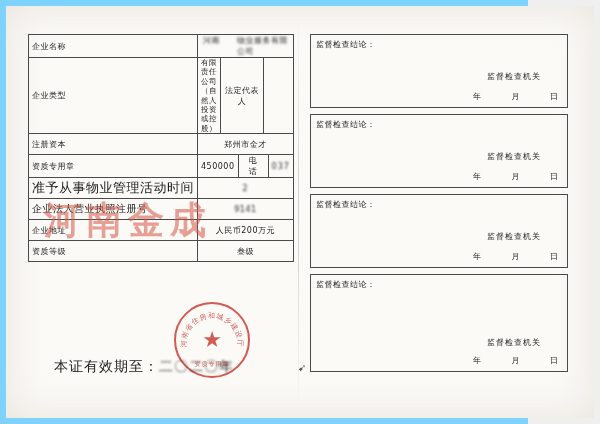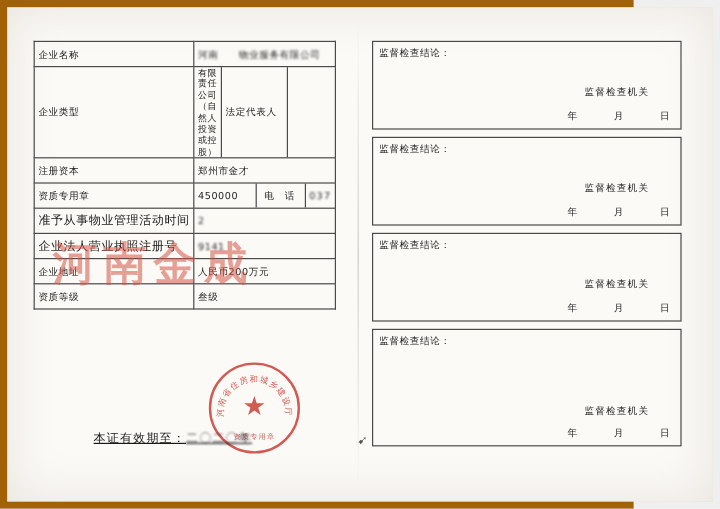--- a/index.html
+++ b/index.html
@@ -5,21 +5,21 @@
   html,body{margin:0;padding:0;}
   body{
     width:600px;height:424px;
     background:#efefef;
     font-family:"DejaVu Sans", sans-serif;
     overflow:hidden;
   }
   #page{
     position:relative;
     width:528px;height:424px;
-    background:#a16207;
+    background:#7dd3fc;
   }
   
   .paper{
     position:absolute;
     left:6px;top:6px;
     width:588px;height:412px;
     background:#fbfaf7;
     box-shadow:inset 0 0 40px rgba(210,200,190,.45);
   }
   .fold{
@@ -40,21 +40,21 @@
     background:transparent;
   }
   .ltable td{
     border:1px solid #4a4a4a;
     padding:0 3px;
     height:20px;
     vertical-align:middle;
     letter-spacing:.5px;
   }
   .lbl{width:84px;white-space:nowrap;}
-  .val{font-size:8px;}
+  .val{font-size:8px;text-align:center;}
   .two-line{line-height:1.25;}
   
   .cellsplit{padding:0 !important;}
   .cellsplit table{width:100%;border-collapse:collapse;}
   .cellsplit td{border:none;border-left:1px solid #4a4a4a;height:20px;}
   .cellsplit td:first-child{border-left:none;}
 
   .blurred{
     color:#2b2b2b;
     filter:blur(1.1px);
@@ -80,24 +80,23 @@
     position:absolute;
     left:110px;top:298px;
     font-size:8.5px;color:#1a1a1a;
     letter-spacing:1px;
     white-space:nowrap;
   }
   .issue .ymd{margin-left:6px;}
   .issue .ymd span{margin:0 14px 0 20px;}
   .validity{
     position:absolute;
-    left:72px;top:352px;
-    font-size:10px;color:#1a1a1a;letter-spacing:1px;
+    left:48px;top:352px;
+    font-size:14px;color:#1a1a1a;letter-spacing:1px;
     white-space:nowrap;
-    text-decoration:underline;
   }
   
   .seal{
     position:absolute;
     left:168px;top:296px;
     width:72px;height:72px;
     border:2px solid #c8382f;
     border-radius:50%;
     opacity:.82;
   }
@@ -192,21 +191,21 @@
               <td style="padding:0 6px;width:44px;">电　话</td>
               <td style="padding:0 3px;">
                 <span class="blurred">037</span>
               </td>
             </tr>
           </tbody>
               </table>
         </td>
       </tr>
       <tr>
-        <td class="lbl" style="font-size:10px;text-align:center;">准予从事物业管理活动时间</td>
+        <td class="lbl" style="font-size:13px;text-align:center;">准予从事物业管理活动时间</td>
         <td class="val blurred">2</td>
       </tr>
       <tr>
         <td class="lbl" style="font-size:10px;">企业法人营业执照注册号</td>
         <td class="val blurred">9141</td>
       </tr>
       <tr>
         <td class="lbl">企业地址</td>
         <td class="val">人民币200万元</td>
       </tr>

